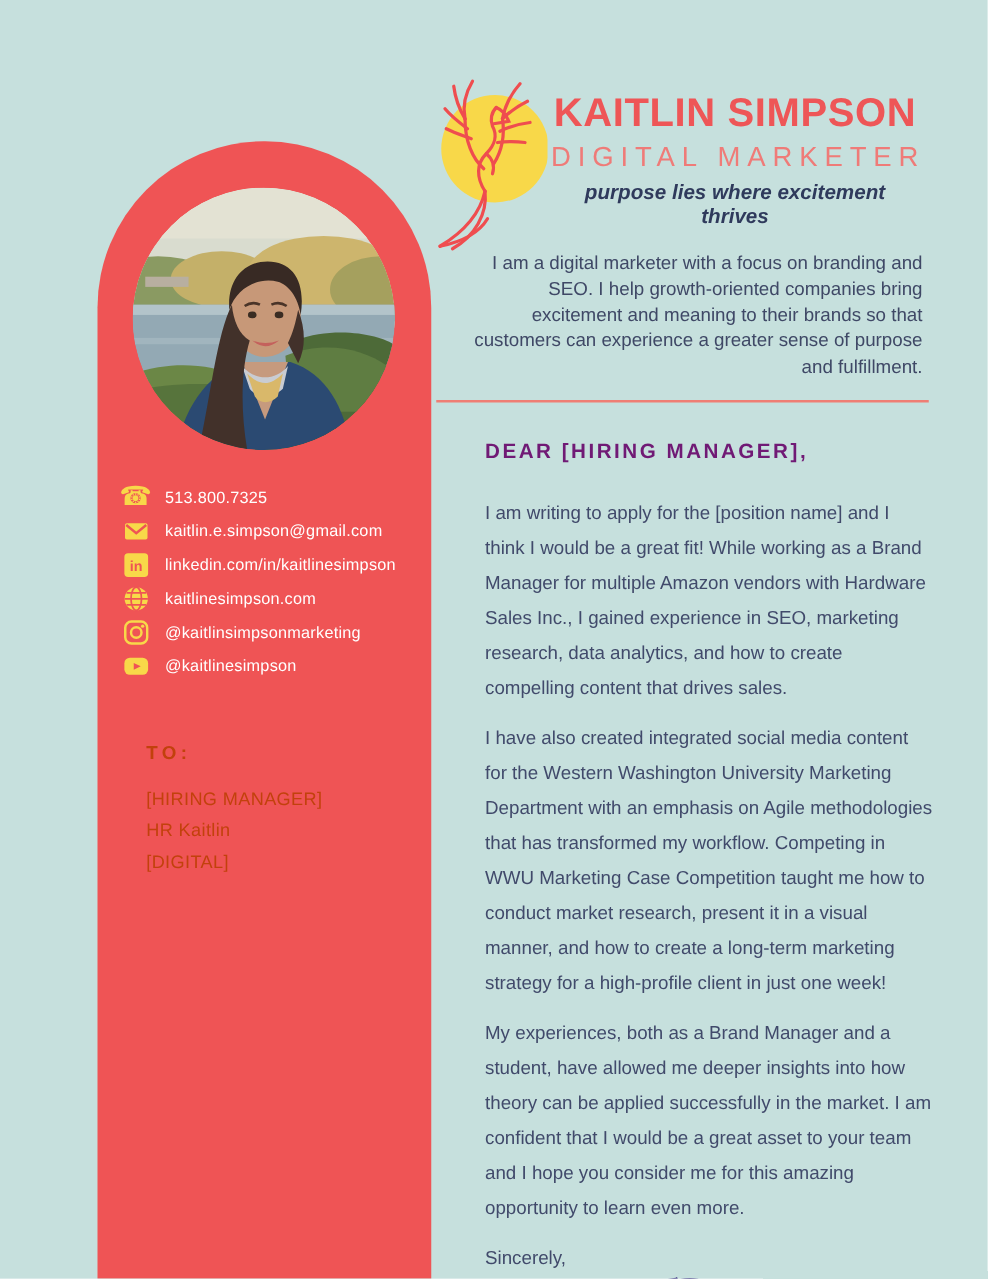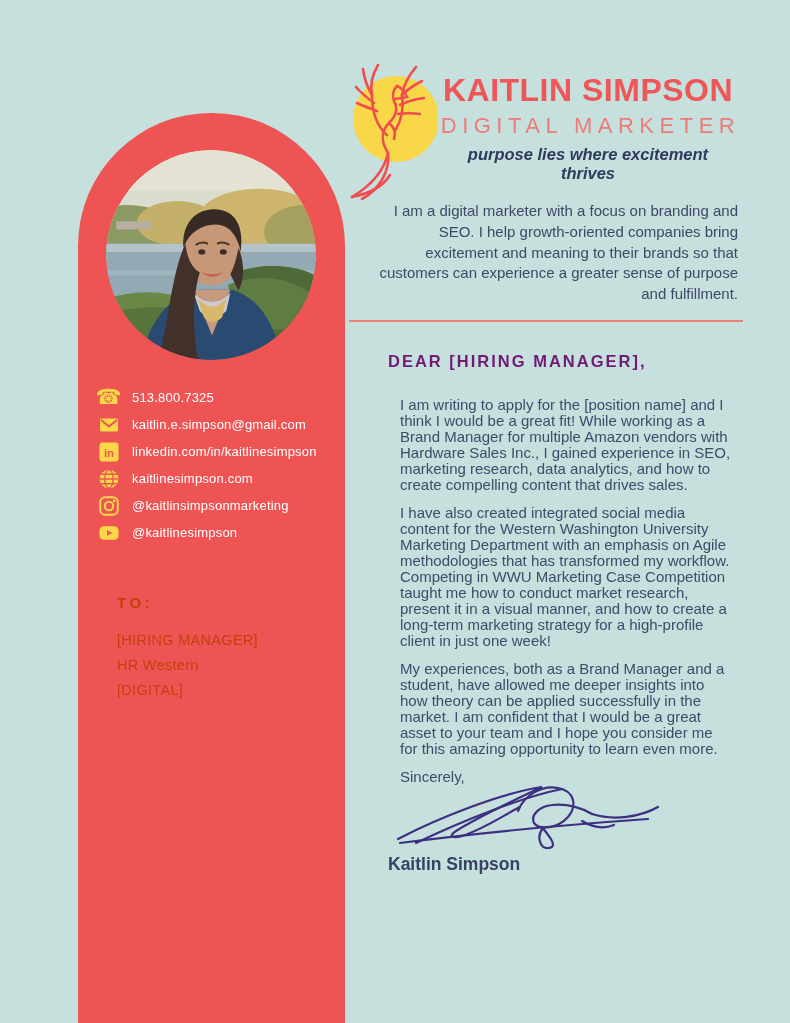--- a/index.html
+++ b/index.html
@@ -38,21 +38,21 @@
   .brand-tagline{margin-top:8px; font-size:16.5px; font-style:italic; font-weight:600; color:#2f3a5c;}
   
   .intro{
     position:absolute; left:374px; top:201px; width:364px; text-align:right;
     font-size:15px; line-height:20.8px; font-weight:500; color:#3f4866;
   }
   .divider{position:absolute; left:349px; top:320px; width:394px; height:2px; background:#ef7e74;}
   
   .letter{position:absolute; left:388px; top:352px; width:358px; color:#414a6b;}
   .salutation{font-size:16.5px; font-weight:800; letter-spacing:2px; color:#701a75; margin:0 0 26px;}
-  .letter p{font-size:15px; line-height:16px; font-weight:500; margin:0 12px 12px;}
+  .letter p{font-size:15px; line-height:28px; font-weight:500; margin:0 0 12px;}
   .closing{margin-top:0;}
   .signature{display:block; margin:-16px 0 0 4px;}
   .sig-name{font-size:17.5px; font-weight:800; color:#394263; margin-top:5px;}
 </style>
 </head>
 <body>
 
 <div class="page">
 
   <div class="arch"></div>
@@ -151,21 +151,21 @@
           </svg>
       </span>
       <span class="contact-text">@kaitlinesimpson</span>
     </div>
   </div>
 
   <div class="to-block">
     <div class="to-label">TO:</div>
     <div class="to-lines">
       <div>[HIRING MANAGER]</div>
-      <div>HR Western</div>
+      <div>HR Kaitlin</div>
       <div>[DIGITAL]</div>
     </div>
   </div>
 
   <div class="logo">
     <svg width="106" height="150" viewBox="0 0 106 150">
       <circle cx="64" cy="62" r="43" fill="#f8d849"></circle>
       <g stroke="#ef4d4f" stroke-width="2.6" fill="none" stroke-linecap="round">
         <path d="M55,78 C46,70 40,56 40,38"></path>
         <path d="M40,38 C38,28 40,18 46,8"></path>

